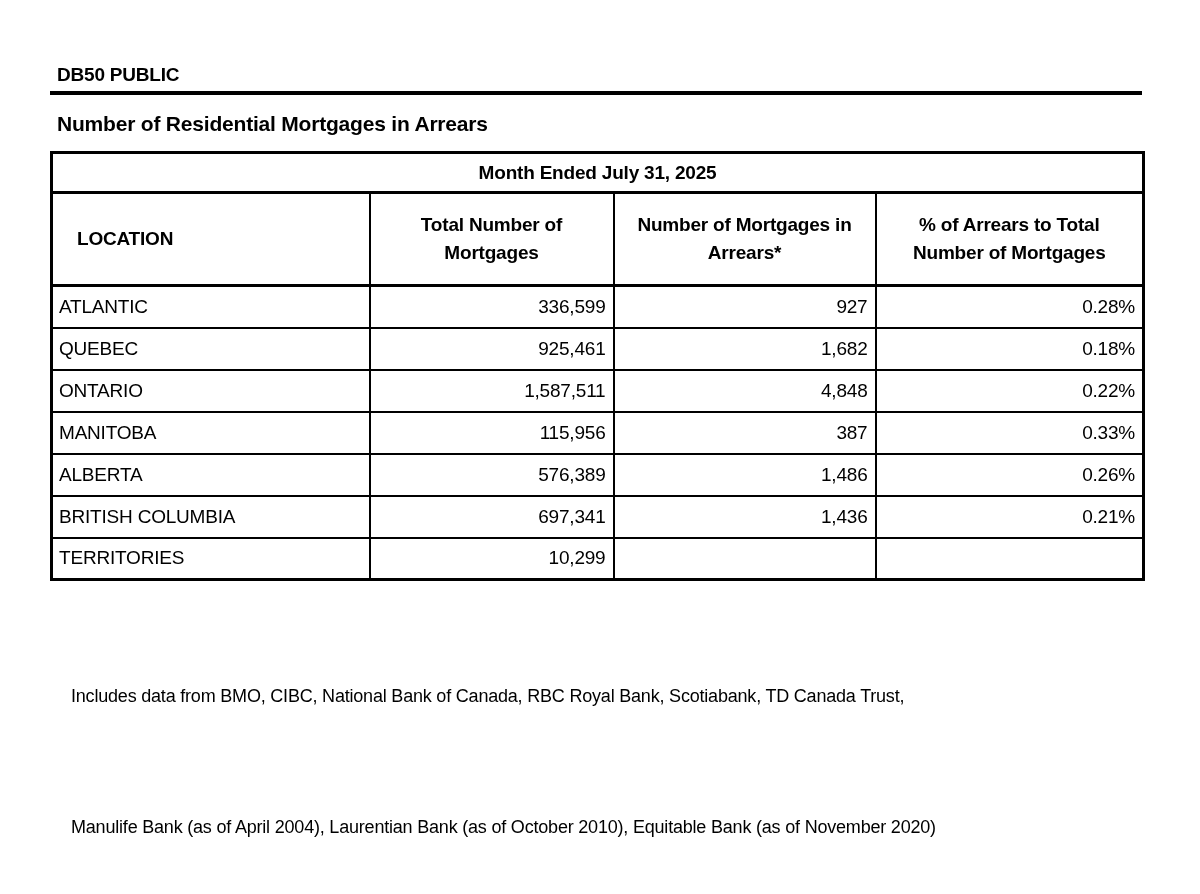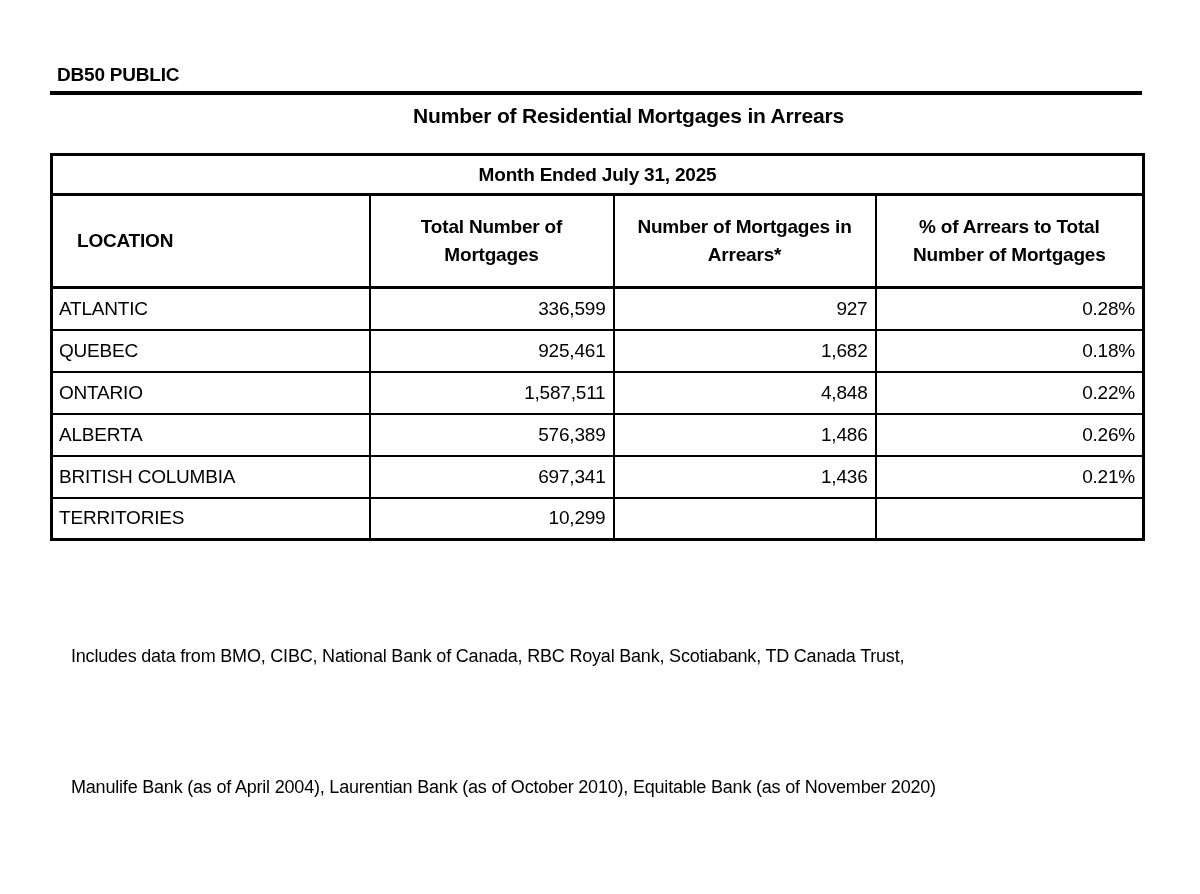--- a/index.html
+++ b/index.html
@@ -28,29 +28,28 @@
     padding: 0 1px 5px 7px;
     box-sizing: border-box;
   }
   .org-name, .doc-code {
     font-size: 19px;
     font-weight: bold;
     letter-spacing: -0.2px;
     white-space: nowrap;
   }
   .page-title {
-    margin: 9px 0 0 7px;
+    margin: 17px 0 0 7px;
     font-size: 21px;
     font-weight: bold;
     letter-spacing: -0.2px;
-    text-align: center;
   }
   
   table.arrears {
-    margin-top: 25px;
+    margin-top: 15px;
     border-collapse: collapse;
     table-layout: fixed;
     width: 1092px;
     border: 3px solid #000;
   }
   .arrears th, .arrears td {
     border: 2px solid #000;
     font-size: 19px;
     letter-spacing: -0.2px;
     overflow: hidden;
@@ -138,20 +137,26 @@
         <td class="num">1,682</td>
         <td class="num">0.18%</td>
       </tr>
       <tr class="data-row">
         <td class="loc">ONTARIO</td>
         <td class="num">1,587,511</td>
         <td class="num">4,848</td>
         <td class="num">0.22%</td>
       </tr>
       <tr class="data-row">
+        <td class="loc">MANITOBA</td>
+        <td class="num">115,956</td>
+        <td class="num">387</td>
+        <td class="num">0.33%</td>
+      </tr>
+      <tr class="data-row">
         <td class="loc">ALBERTA</td>
         <td class="num">576,389</td>
         <td class="num">1,486</td>
         <td class="num">0.26%</td>
       </tr>
       <tr class="data-row">
         <td class="loc">BRITISH COLUMBIA</td>
         <td class="num">697,341</td>
         <td class="num">1,436</td>
         <td class="num">0.21%</td>

